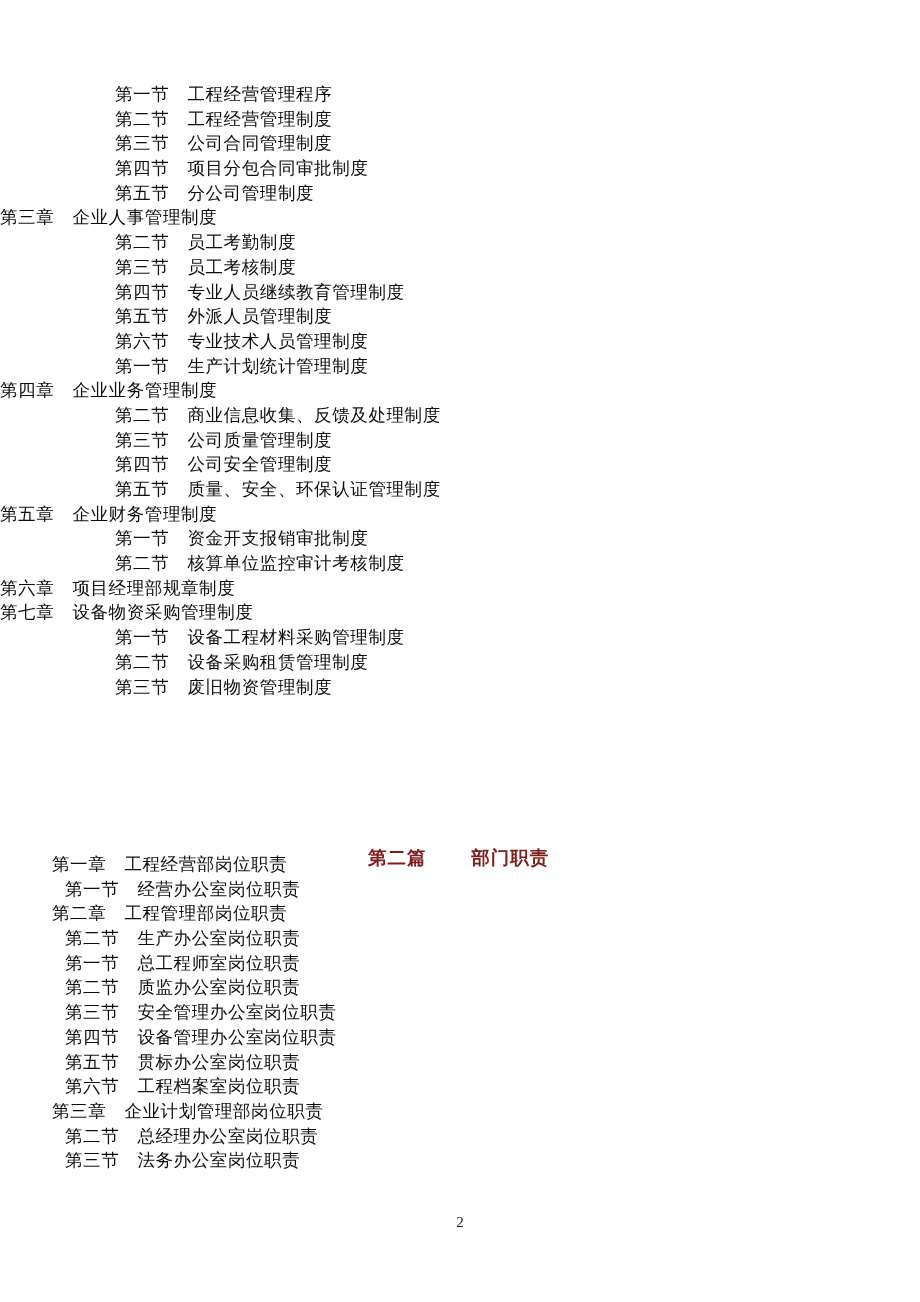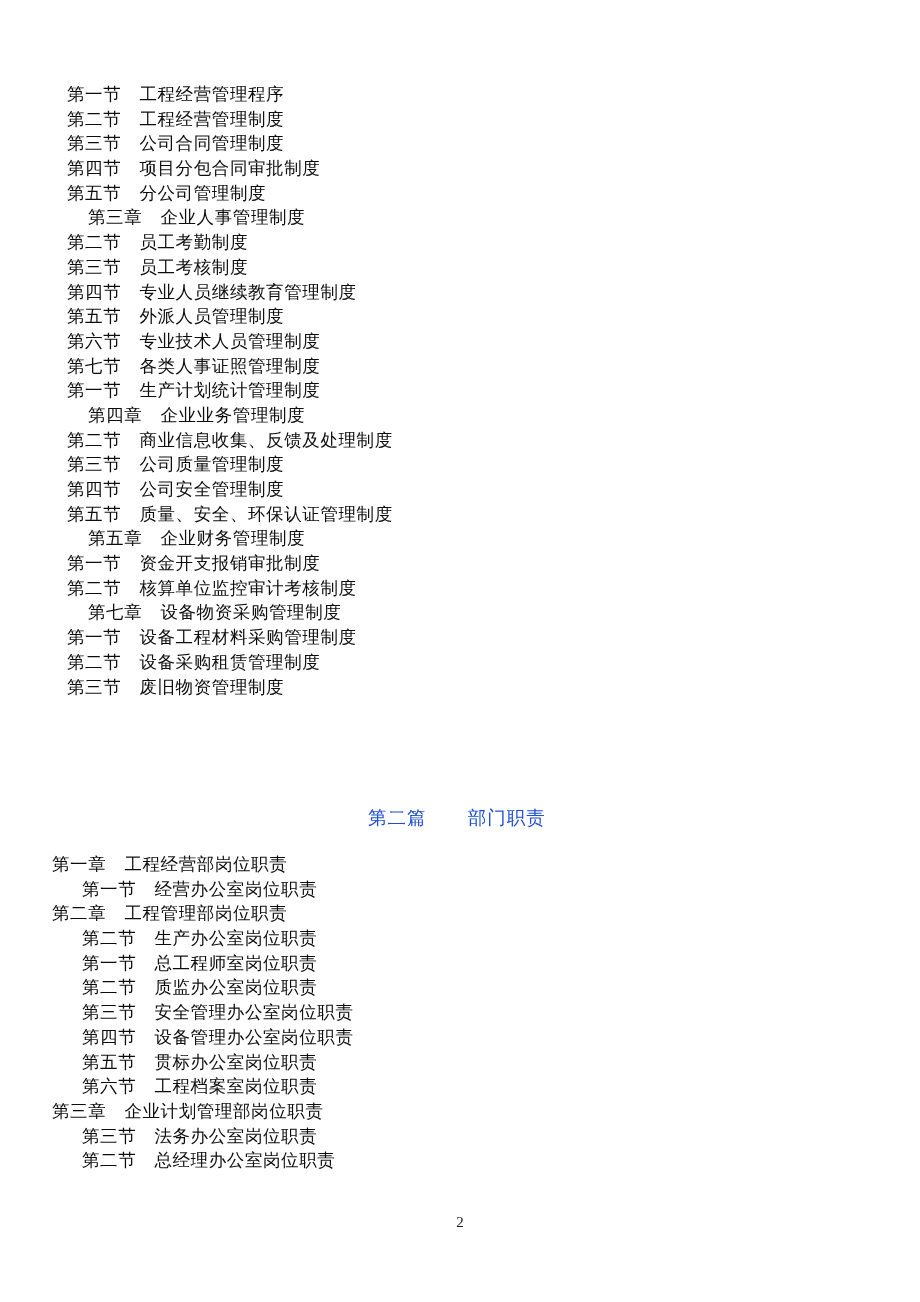--- a/index.html
+++ b/index.html
@@ -32,35 +32,35 @@
   #block-two { top: 852px; }
 
   .toc-line {
     height: 24.7px;
     line-height: 24.7px;
     font-size: 17.5px;
     white-space: pre;
     letter-spacing: 0.6px;
     color: #0d0d0d;
   }
-  .lvl-chapter { padding-left: 88px; }
-  .lvl-section { padding-left: 67px; }
+  .lvl-chapter { }
+  .lvl-section { padding-left: 115px; }
 
   #block-two .lvl-chapter { padding-left: 52px; }
-  #block-two .lvl-section { padding-left: 82px; }
+  #block-two .lvl-section { padding-left: 65px; }
 
   .part-heading {
     position: absolute;
-    top: 805px;
+    top: 845px;
     left: 368px;
     font-size: 18.5px;
-    font-weight: normal;
+    font-weight: bold;
     white-space: pre;
     letter-spacing: 1px;
-    color: #1d4ed8;
+    color: #7f1d1d;
   }
 
   .page-number {
     position: absolute;
     top: 1214px;
     left: 0;
     width: 920px;
     text-align: center;
     font-size: 15px;
     font-family: "Liberation Serif", "DejaVu Serif", serif;
@@ -77,49 +77,49 @@
       <div class="toc-line lvl-section"><span>第二节</span><span>　</span><span>工程经营管理制度</span></div>
       <div class="toc-line lvl-section"><span>第三节</span><span>　</span><span>公司合同管理制度</span></div>
       <div class="toc-line lvl-section"><span>第四节</span><span>　</span><span>项目分包合同审批制度</span></div>
       <div class="toc-line lvl-section"><span>第五节</span><span>　</span><span>分公司管理制度</span></div>
       <div class="toc-line lvl-chapter"><span>第三章</span><span>　</span><span>企业人事管理制度</span></div>
       <div class="toc-line lvl-section"><span>第二节</span><span>　</span><span>员工考勤制度</span></div>
       <div class="toc-line lvl-section"><span>第三节</span><span>　</span><span>员工考核制度</span></div>
       <div class="toc-line lvl-section"><span>第四节</span><span>　</span><span>专业人员继续教育管理制度</span></div>
       <div class="toc-line lvl-section"><span>第五节</span><span>　</span><span>外派人员管理制度</span></div>
       <div class="toc-line lvl-section"><span>第六节</span><span>　</span><span>专业技术人员管理制度</span></div>
-      <div class="toc-line lvl-section"><span>第七节</span><span>　</span><span>各类人事证照管理制度</span></div>
       <div class="toc-line lvl-section"><span>第一节</span><span>　</span><span>生产计划统计管理制度</span></div>
       <div class="toc-line lvl-chapter"><span>第四章</span><span>　</span><span>企业业务管理制度</span></div>
       <div class="toc-line lvl-section"><span>第二节</span><span>　</span><span>商业信息收集、反馈及处理制度</span></div>
       <div class="toc-line lvl-section"><span>第三节</span><span>　</span><span>公司质量管理制度</span></div>
       <div class="toc-line lvl-section"><span>第四节</span><span>　</span><span>公司安全管理制度</span></div>
       <div class="toc-line lvl-section"><span>第五节</span><span>　</span><span>质量、安全、环保认证管理制度</span></div>
       <div class="toc-line lvl-chapter"><span>第五章</span><span>　</span><span>企业财务管理制度</span></div>
       <div class="toc-line lvl-section"><span>第一节</span><span>　</span><span>资金开支报销审批制度</span></div>
       <div class="toc-line lvl-section"><span>第二节</span><span>　</span><span>核算单位监控审计考核制度</span></div>
+      <div class="toc-line lvl-chapter"><span>第六章</span><span>　</span><span>项目经理部规章制度</span></div>
       <div class="toc-line lvl-chapter"><span>第七章</span><span>　</span><span>设备物资采购管理制度</span></div>
       <div class="toc-line lvl-section"><span>第一节</span><span>　</span><span>设备工程材料采购管理制度</span></div>
       <div class="toc-line lvl-section"><span>第二节</span><span>　</span><span>设备采购租赁管理制度</span></div>
       <div class="toc-line lvl-section"><span>第三节</span><span>　</span><span>废旧物资管理制度</span></div>
     </div>
 
   <div class="part-heading">第二篇      部门职责</div>
 
   <div class="toc-block" id="block-two">
       <div class="toc-line lvl-chapter"><span>第一章</span><span>　</span><span>工程经营部岗位职责</span></div>
       <div class="toc-line lvl-section"><span>第一节</span><span>　</span><span>经营办公室岗位职责</span></div>
       <div class="toc-line lvl-chapter"><span>第二章</span><span>　</span><span>工程管理部岗位职责</span></div>
       <div class="toc-line lvl-section"><span>第二节</span><span>　</span><span>生产办公室岗位职责</span></div>
       <div class="toc-line lvl-section"><span>第一节</span><span>　</span><span>总工程师室岗位职责</span></div>
       <div class="toc-line lvl-section"><span>第二节</span><span>　</span><span>质监办公室岗位职责</span></div>
       <div class="toc-line lvl-section"><span>第三节</span><span>　</span><span>安全管理办公室岗位职责</span></div>
       <div class="toc-line lvl-section"><span>第四节</span><span>　</span><span>设备管理办公室岗位职责</span></div>
       <div class="toc-line lvl-section"><span>第五节</span><span>　</span><span>贯标办公室岗位职责</span></div>
       <div class="toc-line lvl-section"><span>第六节</span><span>　</span><span>工程档案室岗位职责</span></div>
       <div class="toc-line lvl-chapter"><span>第三章</span><span>　</span><span>企业计划管理部岗位职责</span></div>
+      <div class="toc-line lvl-section"><span>第二节</span><span>　</span><span>总经理办公室岗位职责</span></div>
       <div class="toc-line lvl-section"><span>第三节</span><span>　</span><span>法务办公室岗位职责</span></div>
-      <div class="toc-line lvl-section"><span>第二节</span><span>　</span><span>总经理办公室岗位职责</span></div>
     </div>
 
   <div class="page-number">2</div>
 
 </div>
 
 </body></html>

